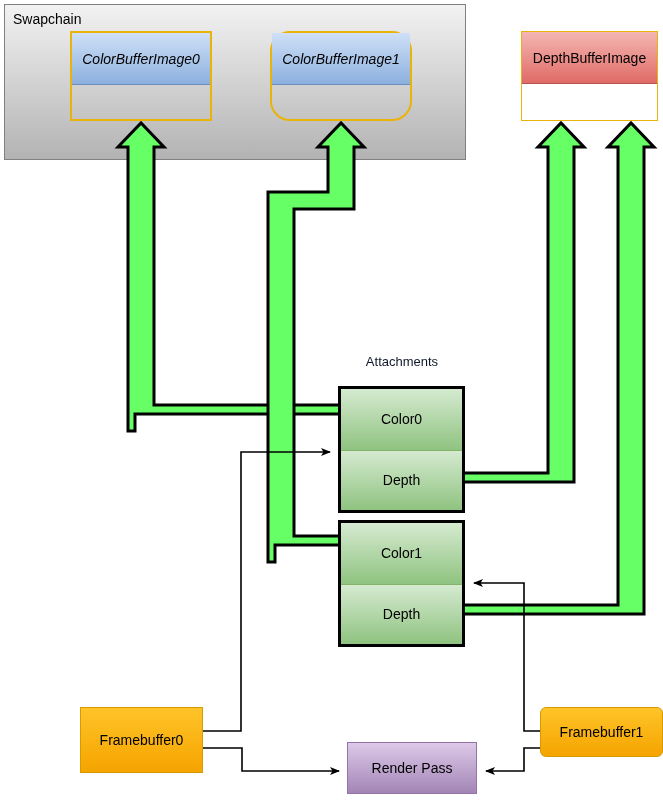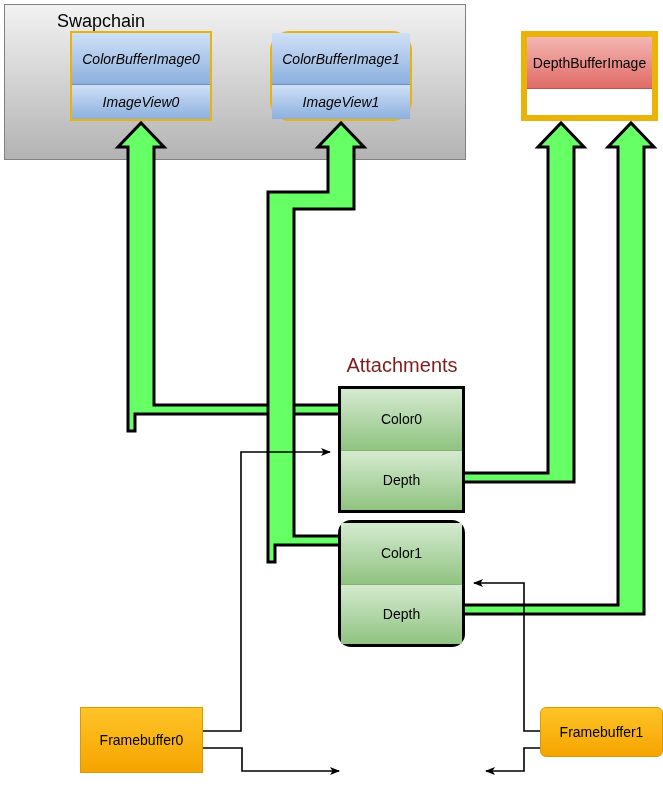--- a/index.html
+++ b/index.html
@@ -43,24 +43,23 @@
     width: 462px;
     height: 156px;
     border: 1px solid #808080;
     background: linear-gradient(180deg, #f2f2f2 0%, #b3b3b3 100%);
     display: block;
   }
   #swapchain-label {
     position: absolute;
     left: 8px;
     top: 6px;
-    font-size: 18px;
+    font-size: 14px;
     color: #000000;
     white-space: nowrap;
-    margin-left: 44px;
   }
   
   .img-stack {
     position: absolute;
     box-sizing: border-box;
     border: 2px solid #eab308;
     display: flex;
     flex-direction: column;
     font-style: italic;
   }
@@ -86,21 +85,21 @@
     color: #000;
     background: linear-gradient(180deg, #cfe0f7 0%, #8cb0de 100%);
     white-space: nowrap;
   }
   #color-image-0 { left: 70px;  top: 31px; width: 142px; height: 90px; }
   #color-image-1 { left: 270px; top: 31px; width: 142px; height: 90px; border-radius: 20px; }
 
   .depth-stack {
     position: absolute;
     box-sizing: border-box;
-    border: 6px solid #eab308;
+    border: 1px solid #eab308;
     display: flex;
     flex-direction: column;
   }
   .depth-cell-top {
     flex: 0 0 52px;
     box-sizing: border-box;
     display: flex;
     align-items: center;
     justify-content: center;
     font-size: 14px;
@@ -122,22 +121,22 @@
   }
   #depth-image { left: 521px; top: 31px; width: 137px; height: 90px; }
 
   
   #attachments-label {
     position: absolute;
     left: 339px;
     top: 354px;
     width: 126px;
     text-align: center;
-    font-size: 20px;
-    color: #7f1d1d;
+    font-size: 13px;
+    color: #0f172a;
   }
   
   .attach-group {
     position: absolute;
     box-sizing: border-box;
     border: 3px solid #000000;
     display: flex;
     flex-direction: column;
     background: #0ea5e9;
   }
@@ -149,21 +148,21 @@
     justify-content: center;
     font-size: 14px;
     color: #000;
     background: linear-gradient(180deg, #d5ead0 0%, #8fc380 100%);
     white-space: nowrap;
   }
   .attach-cell + .attach-cell {
     border-top: 1px solid #82b366;
   }
   #attachment-group-0 { left: 338px; top: 386px; width: 127px; height: 127px; }
-  #attachment-group-1 { left: 338px; top: 520px; width: 127px; height: 127px; border-radius: 13px; }
+  #attachment-group-1 { left: 338px; top: 520px; width: 127px; height: 127px; }
 
   
   .fb-node {
     position: absolute;
     box-sizing: border-box;
     border: 1px solid #d79b00;
     background: linear-gradient(180deg, #ffc428 0%, #f5a400 100%);
     display: flex;
     align-items: center;
     justify-content: center;
@@ -215,26 +214,24 @@
       <path d="M 463,473 L 548,473 L 548,147 L 538,147 L 561,123 L 584,147 L 574,147 L 574,482
                L 463,482 Z"></path>
 
       <path d="M 463,605 L 618,605 L 618,147 L 608,147 L 631,123 L 654,147 L 644,147 L 644,614
                L 463,614 Z"></path>
     </g>
   </svg>
 
   <div class="img-stack" id="color-image-0">
     <div class="img-cell-top">ColorBufferImage0</div>
-    <div class="img-cell-bot">ImageView0</div>
   </div>
 
   <div class="img-stack" id="color-image-1">
     <div class="img-cell-top">ColorBufferImage1</div>
-    <div class="img-cell-bot">ImageView1</div>
   </div>
 
   <div class="depth-stack" id="depth-image">
     <div class="depth-cell-top">DepthBufferImage</div>
   </div>
 
   <svg class="layer" id="black-layer" viewBox="0 0 663 803" xmlns="http://www.w3.org/2000/svg">
     <defs>
       <marker id="arrowhead-black" markerWidth="10" markerHeight="8" refX="9" refY="4" orient="auto" markerUnits="userSpaceOnUse">
         <path d="M 0,0 L 10,4 L 0,8 L 2.5,4 Z" fill="#000000"></path>
@@ -259,14 +256,15 @@
     <div class="attach-cell">Depth</div>
   </div>
 
   <div class="attach-group" id="attachment-group-1">
     <div class="attach-cell">Color1</div>
     <div class="attach-cell">Depth</div>
   </div>
 
   <div class="fb-node" id="framebuffer-0">Framebuffer0</div>
   <div class="fb-node" id="framebuffer-1">Framebuffer1</div>
+  <div id="render-pass">Render Pass</div>
 
 </div>
 
 </body></html>

